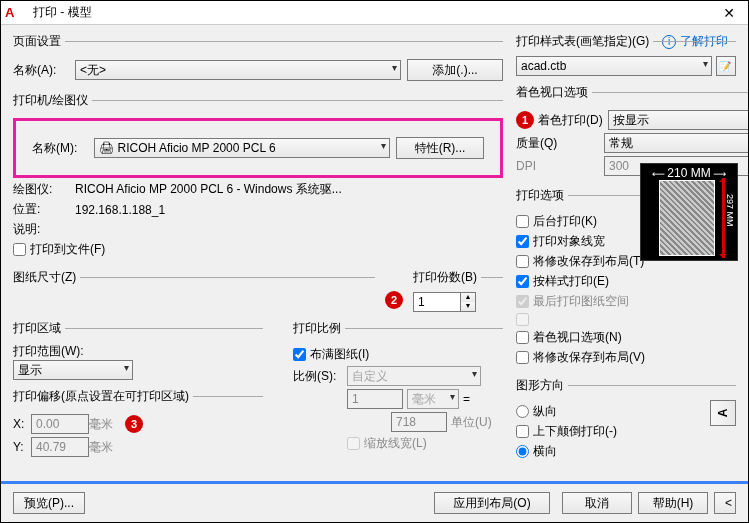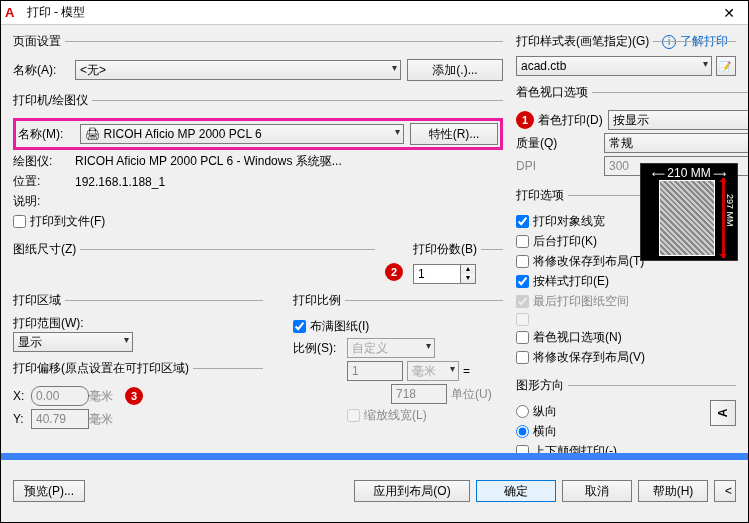--- a/index.html
+++ b/index.html
@@ -1,21 +1,21 @@
 <!DOCTYPE html>
 <html><head>
   <meta charset="utf-8">
   <style>
     * { box-sizing: border-box; margin: 0; padding: 0; font-family: "Microsoft YaHei", Arial, sans-serif; font-size: 12px; }
     body { background: #f0f0f0; width: 749px; height: 523px; border: 1px solid #000; position: relative; }
     
     .titlebar { height: 24px; background: #fff; display: flex; align-items: center; padding: 0 4px; border-bottom: 1px solid #ccc; }
     .app-icon { width: 16px; height: 16px; position: relative; }
     .app-icon::before { content: 'A'; color: #d40000; font-weight: bold; font-size: 13px; position: absolute; }
-    .title-text { margin-left: 6px; flex: 1; font-family: Liberation Serif, serif; }
+    .title-text { margin-left: 12px; flex: 1; }
     .close-x { width: 30px; text-align: center; font-size: 14px; cursor: pointer; }
     
     .content { padding: 8px 12px; position: relative; }
     
     .toplink { position: absolute; right: 20px; top: 8px; color: #0066cc; }
     .info-icon { display: inline-block; width: 14px; height: 14px; border: 1px solid #0066cc; border-radius: 50%; text-align: center; line-height: 12px; font-size: 10px; color: #0066cc; margin-right: 4px; }
     
     .left-col { width: 490px; float: left; }
     .right-col { width: 220px; float: right; }
     
@@ -50,21 +50,21 @@
     .chk-row { margin: 3px 0; display: flex; align-items: center; }
     
     .marker { width: 18px; height: 18px; background: #d40000; color: #fff; border-radius: 50%; display: inline-flex; align-items: center; justify-content: center; font-size: 11px; font-weight: bold; }
     
     .spinner-wrap { display: flex; }
     .spinner-btns { display: flex; flex-direction: column; border: 1px solid #7a7a7a; border-left: none; }
     .spinner-btns span { width: 14px; height: 9px; background: linear-gradient(#f8f8f8,#e8e8e8); text-align: center; font-size: 7px; line-height: 8px; cursor: pointer; }
     
     .disabled-text { color: #888; }
     
-    .footer { position: absolute; bottom: 0; left: 0; right: 0; padding: 20px 12px; border-top: 7px solid #3b82f6; display: flex; align-items: flex-start; }
+    .footer { position: absolute; bottom: 0; left: 0; right: 0; padding: 8px 12px; border-top: 3px solid #3b82f6; display: flex; align-items: flex-start; }
     .footer .spacer { flex: 1; }
     
     .a-btn { width: 26px; height: 26px; border: 1px solid #7a7a7a; background: linear-gradient(#f8f8f8,#e8e8e8); display: flex; align-items: center; justify-content: center; font-weight: bold; transform: rotate(-90deg); }
     
     .sub-cols { display: flex; gap: 30px; }
     
     input[disabled], select[disabled] { background: #f0f0f0; color: #888; }
     
     .stb-wrap { display: flex; align-items: center; gap: 4px; }
     .mini-icon { width: 20px; height: 20px; border: 1px solid #7a7a7a; background: linear-gradient(#f8f8f8,#e8e8e8); display: inline-flex; align-items: center; justify-content: center; font-size: 10px; }
@@ -89,21 +89,21 @@
       <div class="row">
         <span class="lbl">名称(A):</span>
         <span class="sel-wrap" style="flex:1"><select style="width:100%"><option>&lt;无&gt;</option></select></span>
         <span style="width:6px"></span>
         <button style="width:96px">添加(.)...</button>
       </div>
     </fieldset>
 
     <fieldset>
       <legend>打印机/绘图仪</legend>
-      <div class="row hl-pink" style="padding:2px">
+      <div class="row hl-pink" style="padding:16px">
         <span class="lbl">名称(M):</span>
         <span class="sel-wrap" style="flex:1"><select style="width:100%"><option>🖨 RICOH Aficio MP 2000 PCL 6</option></select></span>
         <span style="width:6px"></span>
         <button style="width:88px">特性(R)...</button>
       </div>
       <div style="position:relative;padding-right:110px">
         <div class="row">
             <span class="lbl">绘图仪:</span>
             <span>RICOH Aficio MP 2000 PCL 6 - Windows 系统驱...</span>
           </div>
@@ -142,42 +142,42 @@
       <div style="width:250px">
         <fieldset>
           <legend>打印区域</legend>
           <div>打印范围(W):</div>
           <span class="sel-wrap"><select style="width:120px"><option>显示</option></select></span>
         </fieldset>
         <fieldset>
           <legend>打印偏移(原点设置在可打印区域)</legend>
           <div class="row">
             <span style="width:18px">X:</span>
-            <input type="text" disabled="" style="width: 58px; border-radius: 9px;" value="0.00">
+            <input type="text" disabled="" style="width: 58px;" value="0.00">
             <span style="width:28px" class="disabled-text">毫米</span>
             <span class="marker" style="margin-left:8px">3</span>
           </div>
           <div class="row">
             <span style="width:18px">Y:</span>
             <input type="text" disabled="" style="width: 58px;" value="40.79">
             <span style="width:28px" class="disabled-text">毫米</span>
           </div>
         </fieldset>
       </div>
 
       <div style="flex:1">
         <fieldset>
           <legend>打印比例</legend>
           <div class="chk-row">
               <input type="checkbox" checked="" style="">
               <span>布满图纸(I)</span>
             </div>
           <div class="row">
               <span style="width:54px">比例(S):</span>
-              <span class="sel-wrap"><select disabled="" style="width:88px"><option>自定义</option></select></span>
+              <span class="sel-wrap"><select disabled="" style="width:134px"><option>自定义</option></select></span>
             </div>
           <div class="row">
               <span style="width:54px"></span>
               <input type="text" disabled="" style="width: 56px;" value="1">
               <span style="width:4px"></span>
               <span class="sel-wrap"><select disabled="" style="width:52px"><option>毫米</option></select></span>
               <span style="margin-left:4px">=</span>
             </div>
           <div class="row">
               <span style="width:54px"></span>
@@ -216,26 +216,26 @@
         </div>
       <div class="row">
           <span style="width:88px" class="disabled-text">DPI</span>
           <input type="text" disabled="" style="flex: 1 1 0%;" value="300">
         </div>
     </fieldset>
 
     <fieldset>
       <legend>打印选项</legend>
       <div class="chk-row">
+          <input type="checkbox" style="">
+          <span>后台打印(K)</span>
+        </div>
+      <div class="chk-row">
           <input type="checkbox" checked="" style="">
           <span>打印对象线宽</span>
-        </div>
-      <div class="chk-row">
-          <input type="checkbox" style="">
-          <span>后台打印(K)</span>
         </div>
       <div class="chk-row">
           <input type="checkbox" style="">
           <span>将修改保存到布局(T)</span>
         </div>
       <div class="chk-row">
           <input type="checkbox" checked="" style="">
           <span>按样式打印(E)</span>
         </div>
       <div class="chk-row">
@@ -257,46 +257,45 @@
 
     <fieldset>
       <legend>图形方向</legend>
       <div style="display:flex">
         <div style="flex:1">
           <div class="chk-row">
               <input type="radio" name="ori" style="">
               <span>纵向</span>
             </div>
           <div class="chk-row">
+              <input type="checkbox" style="">
+              <span>上下颠倒打印(-)</span>
+            </div>
+          <div class="chk-row">
               <input type="radio" name="ori" checked="" style="">
               <span>横向</span>
-            </div>
-          <div class="chk-row">
-              <input type="checkbox" style="">
-              <span>上下颠倒打印(-)</span>
             </div>
         </div>
         <div class="a-btn">A</div>
       </div>
     </fieldset>
   </div>
 
   <div class="preview-box">
     <div class="pv-label-top">⟵ <span>210 MM</span> ⟶</div>
     <div class="pv-paper"></div>
     <div class="pv-red"></div>
     <div class="pv-label-right">297 MM</div>
   </div>
 </div>
 
 <div class="footer">
   <button>预览(P)...</button>
   <span class="spacer"></span>
   <button style="width:116px">应用到布局(O)</button>
   <span style="width:6px"></span>
-  <button class="primary" style="width:80px">确定</button>
   <span style="width:6px"></span>
   <button style="width:70px">取消</button>
   <span style="width:6px"></span>
   <button style="width:70px">帮助(H)</button>
   <span style="width:6px"></span>
   <button style="width:22px">&lt;</button>
 </div>
 
 </body></html>

